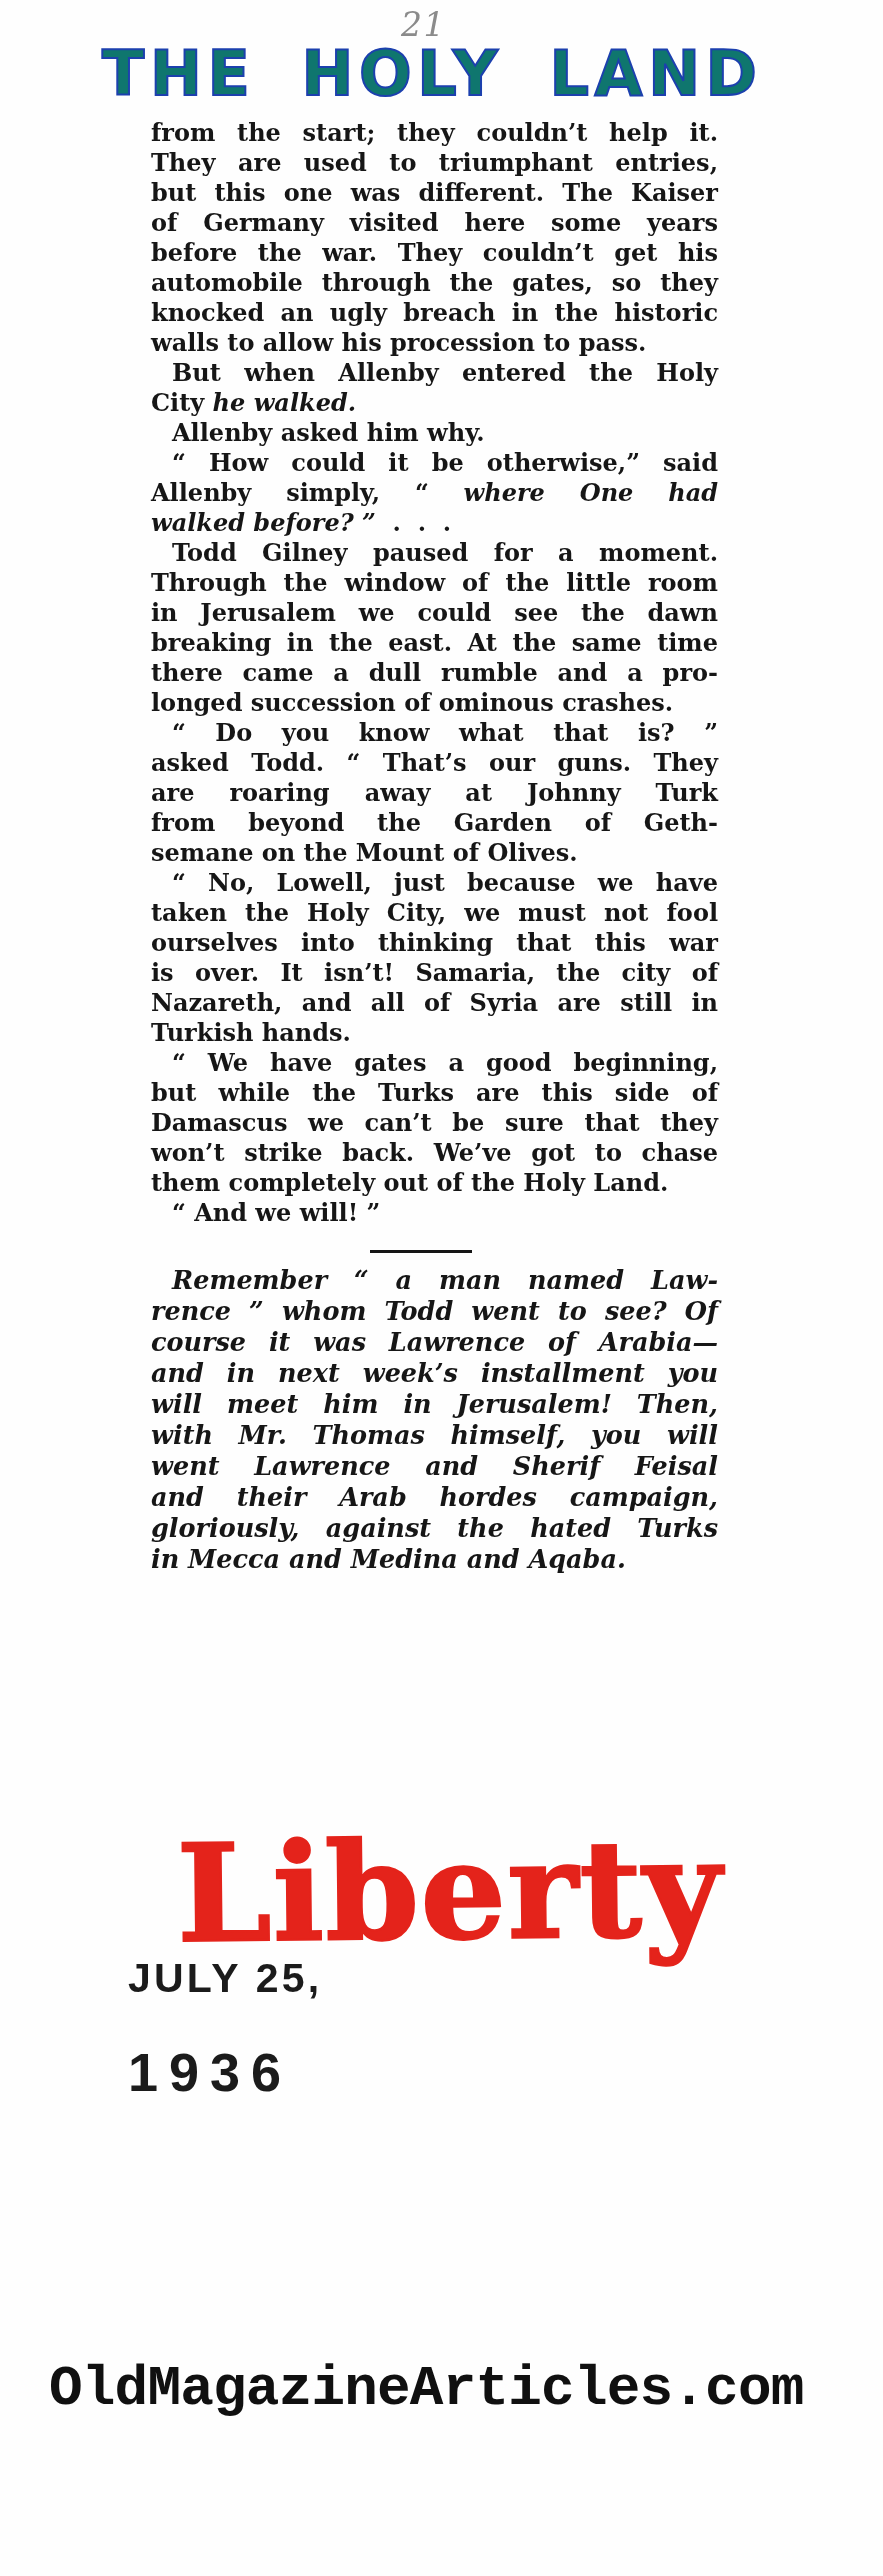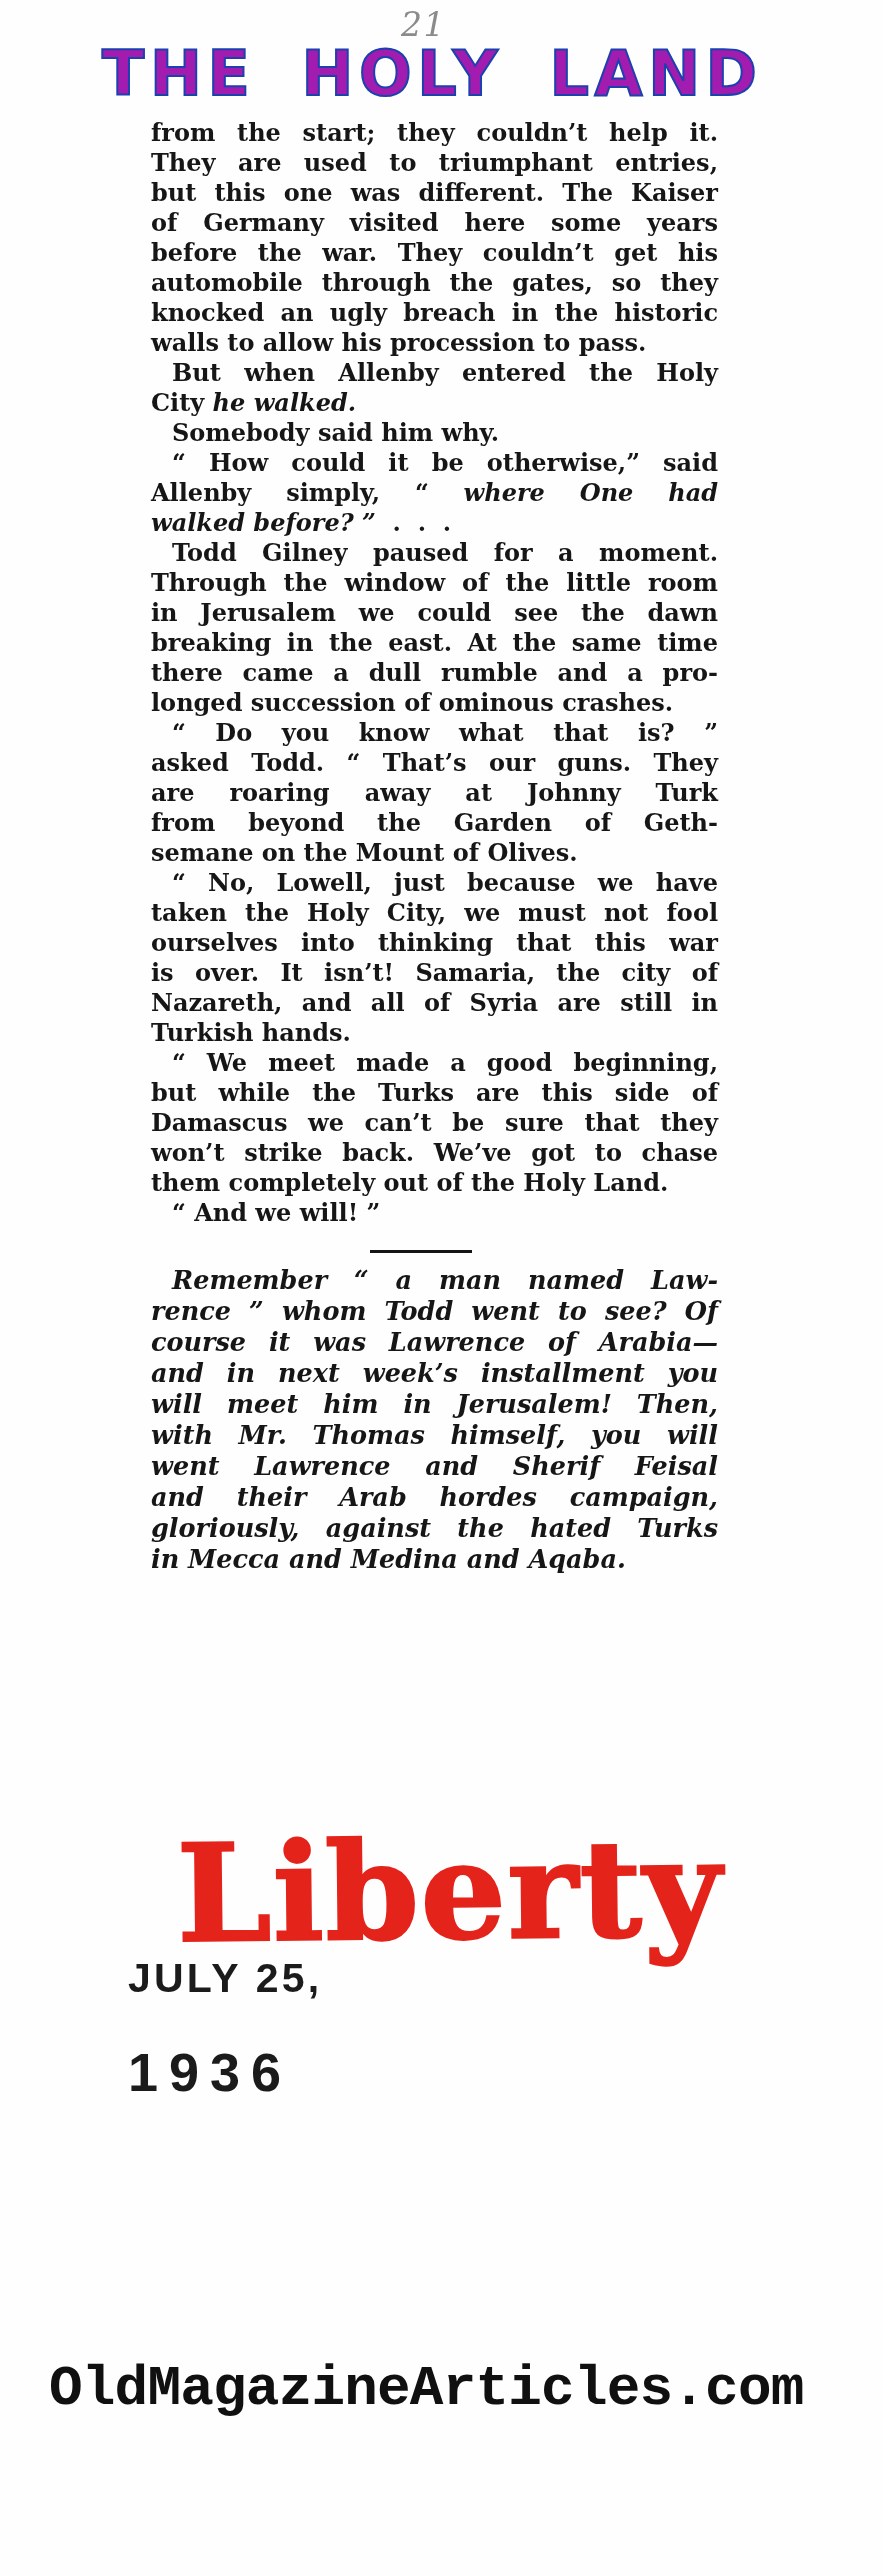--- a/index.html
+++ b/index.html
@@ -71,56 +71,56 @@
     font-family:"Liberation Mono","DejaVu Sans Mono",monospace;
     font-weight:bold;font-size:56px;line-height:1.2;
     letter-spacing:-0.8px;color:#101010;
   }
 </style>
 </head>
 <body>
 
 <div class="abs" id="page-number">21</div>
 
-<h1 class="abs" id="article-title" style="margin: 0px; font-size: 62px; color: #a21caf; -webkit-text-stroke-color: rgb(28, 64, 174);">THE HOLY LAND</h1>
+<h1 class="abs" id="article-title" style="margin: 0px; font-size: 62px; color: #0f766e; -webkit-text-stroke-color: rgb(28, 64, 174);">THE HOLY LAND</h1>
 
 <div class="abs" id="article-body" style="color: rgb(22, 22, 22);">
   <div id="roman-section">
       <div class="tline"><span>from the start; they couldn’t help it.</span></div>
       <div class="tline"><span>They are used to triumphant entries,</span></div>
       <div class="tline"><span>but this one was different. The Kaiser</span></div>
       <div class="tline"><span>of Germany visited here some years</span></div>
       <div class="tline"><span>before the war. They couldn’t get his</span></div>
       <div class="tline"><span>automobile through the gates, so they</span></div>
       <div class="tline"><span>knocked an ugly breach in the historic</span></div>
       <div class="tline end"><span>walls to allow his procession to pass.</span></div>
       <div class="tline ind"><span>But when Allenby entered the Holy</span></div>
       <div class="tline end"><span>City </span><span class="it">he walked.</span></div>
-      <div class="tline ind end"><span>Somebody said him why.</span></div>
+      <div class="tline ind end"><span>Allenby asked him why.</span></div>
       <div class="tline ind"><span>“ How could it be otherwise,” said</span></div>
       <div class="tline"><span>Allenby simply, “ </span><span class="it">where One had</span></div>
       <div class="tline end"><span class="it">walked before? ”</span><span> &nbsp;.&nbsp;&nbsp;.&nbsp;&nbsp;.</span></div>
       <div class="tline ind"><span>Todd Gilney paused for a moment.</span></div>
       <div class="tline"><span>Through the window of the little room</span></div>
       <div class="tline"><span>in Jerusalem we could see the dawn</span></div>
       <div class="tline"><span>breaking in the east. At the same time</span></div>
       <div class="tline"><span>there came a dull rumble and a pro-</span></div>
       <div class="tline end"><span>longed succession of ominous crashes.</span></div>
       <div class="tline ind"><span>“ Do you know what that is? ”</span></div>
       <div class="tline"><span>asked Todd. “ That’s our guns. They</span></div>
       <div class="tline"><span>are roaring away at Johnny Turk</span></div>
       <div class="tline"><span>from beyond the Garden of Geth-</span></div>
       <div class="tline end"><span>semane on the Mount of Olives.</span></div>
       <div class="tline ind"><span>“ No, Lowell, just because we have</span></div>
       <div class="tline"><span>taken the Holy City, we must not fool</span></div>
       <div class="tline"><span>ourselves into thinking that this war</span></div>
       <div class="tline"><span>is over. It isn’t! Samaria, the city of</span></div>
       <div class="tline"><span>Nazareth, and all of Syria are still in</span></div>
       <div class="tline end"><span>Turkish hands.</span></div>
-      <div class="tline ind"><span>“ We meet made a good beginning,</span></div>
+      <div class="tline ind"><span>“ We have gates a good beginning,</span></div>
       <div class="tline"><span>but while the Turks are this side of</span></div>
       <div class="tline"><span>Damascus we can’t be sure that they</span></div>
       <div class="tline"><span>won’t strike back. We’ve got to chase</span></div>
       <div class="tline end"><span>them completely out of the Holy Land.</span></div>
       <div class="tline ind end"><span>“ And we will! ”</span></div>
     </div>
   <div id="section-divider"></div>
   <div id="italic-section">
       <div class="tline ind"><span class="it">Remember “ a man named Law-</span></div>
       <div class="tline"><span class="it">rence ” whom Todd went to see? Of</span></div>

